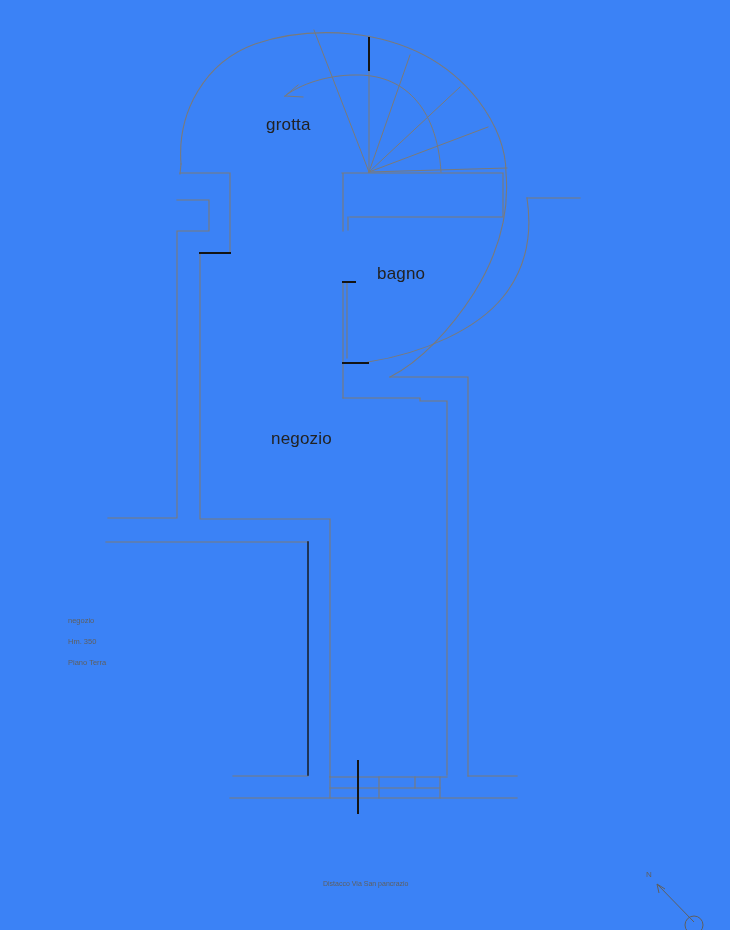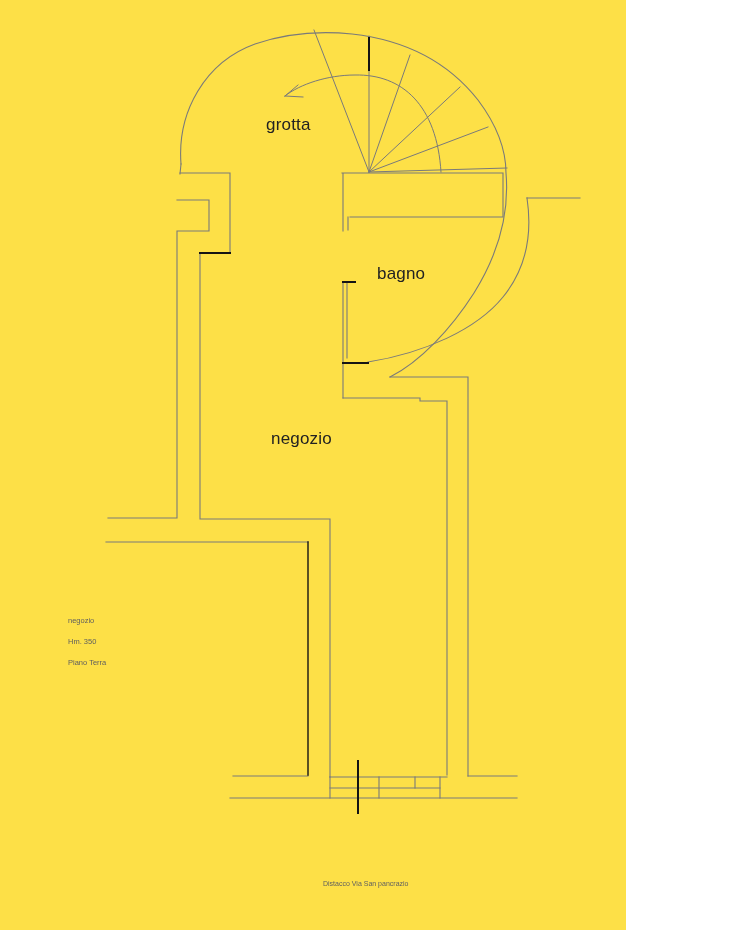--- a/index.html
+++ b/index.html
@@ -1,19 +1,19 @@
 <!DOCTYPE html>
 <html><head>
 <meta charset="utf-8">
 <style>
   html,body{margin:0;padding:0;background:#ffffff;}
   .canvas{
     position:relative;
-    width:626px;height:930px;
-    background:#fde047;
+    width:730px;height:930px;
+    background:#3b82f6;
     overflow:hidden;
     font-family:"Liberation Sans", sans-serif;
   }
   svg text{font-family:"Liberation Sans", sans-serif;}
   .room-label{font-size:17px;letter-spacing:0.2px;}
   .small-label{font-size:7.5px;}
   .caption-label{font-size:7px;}
   .north-label{font-size:8px;}
 </style>
 </head>

